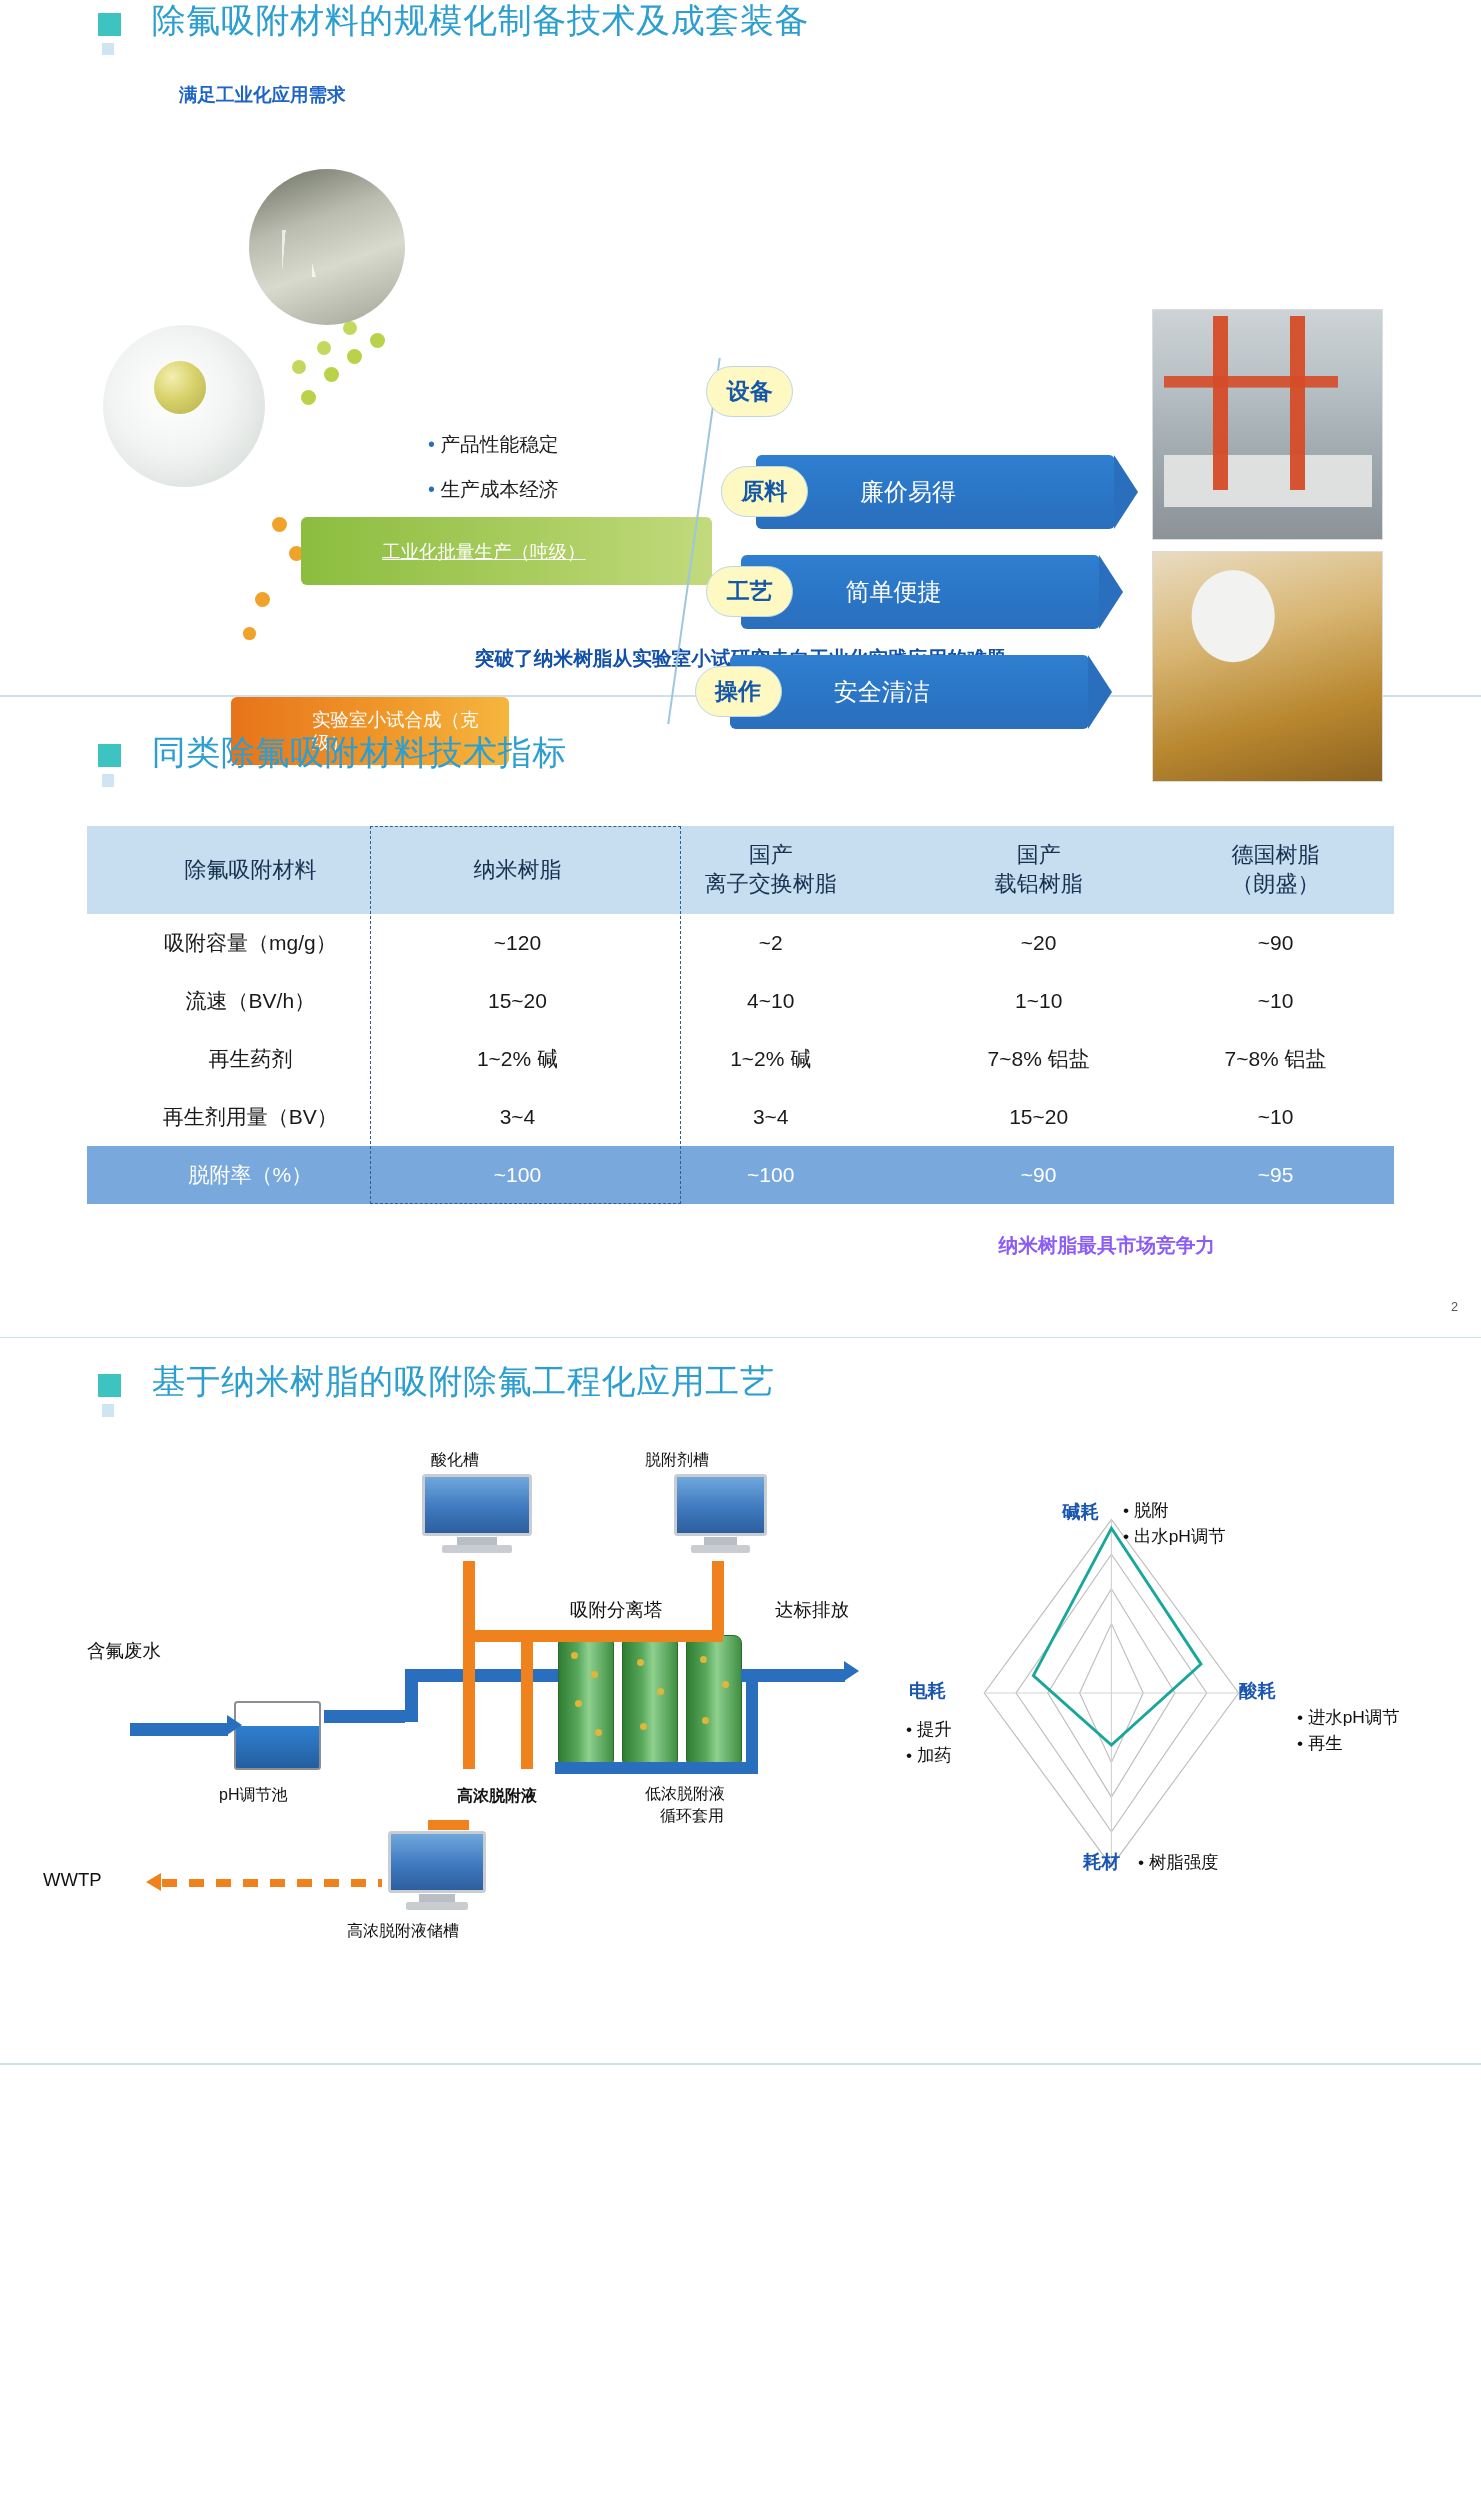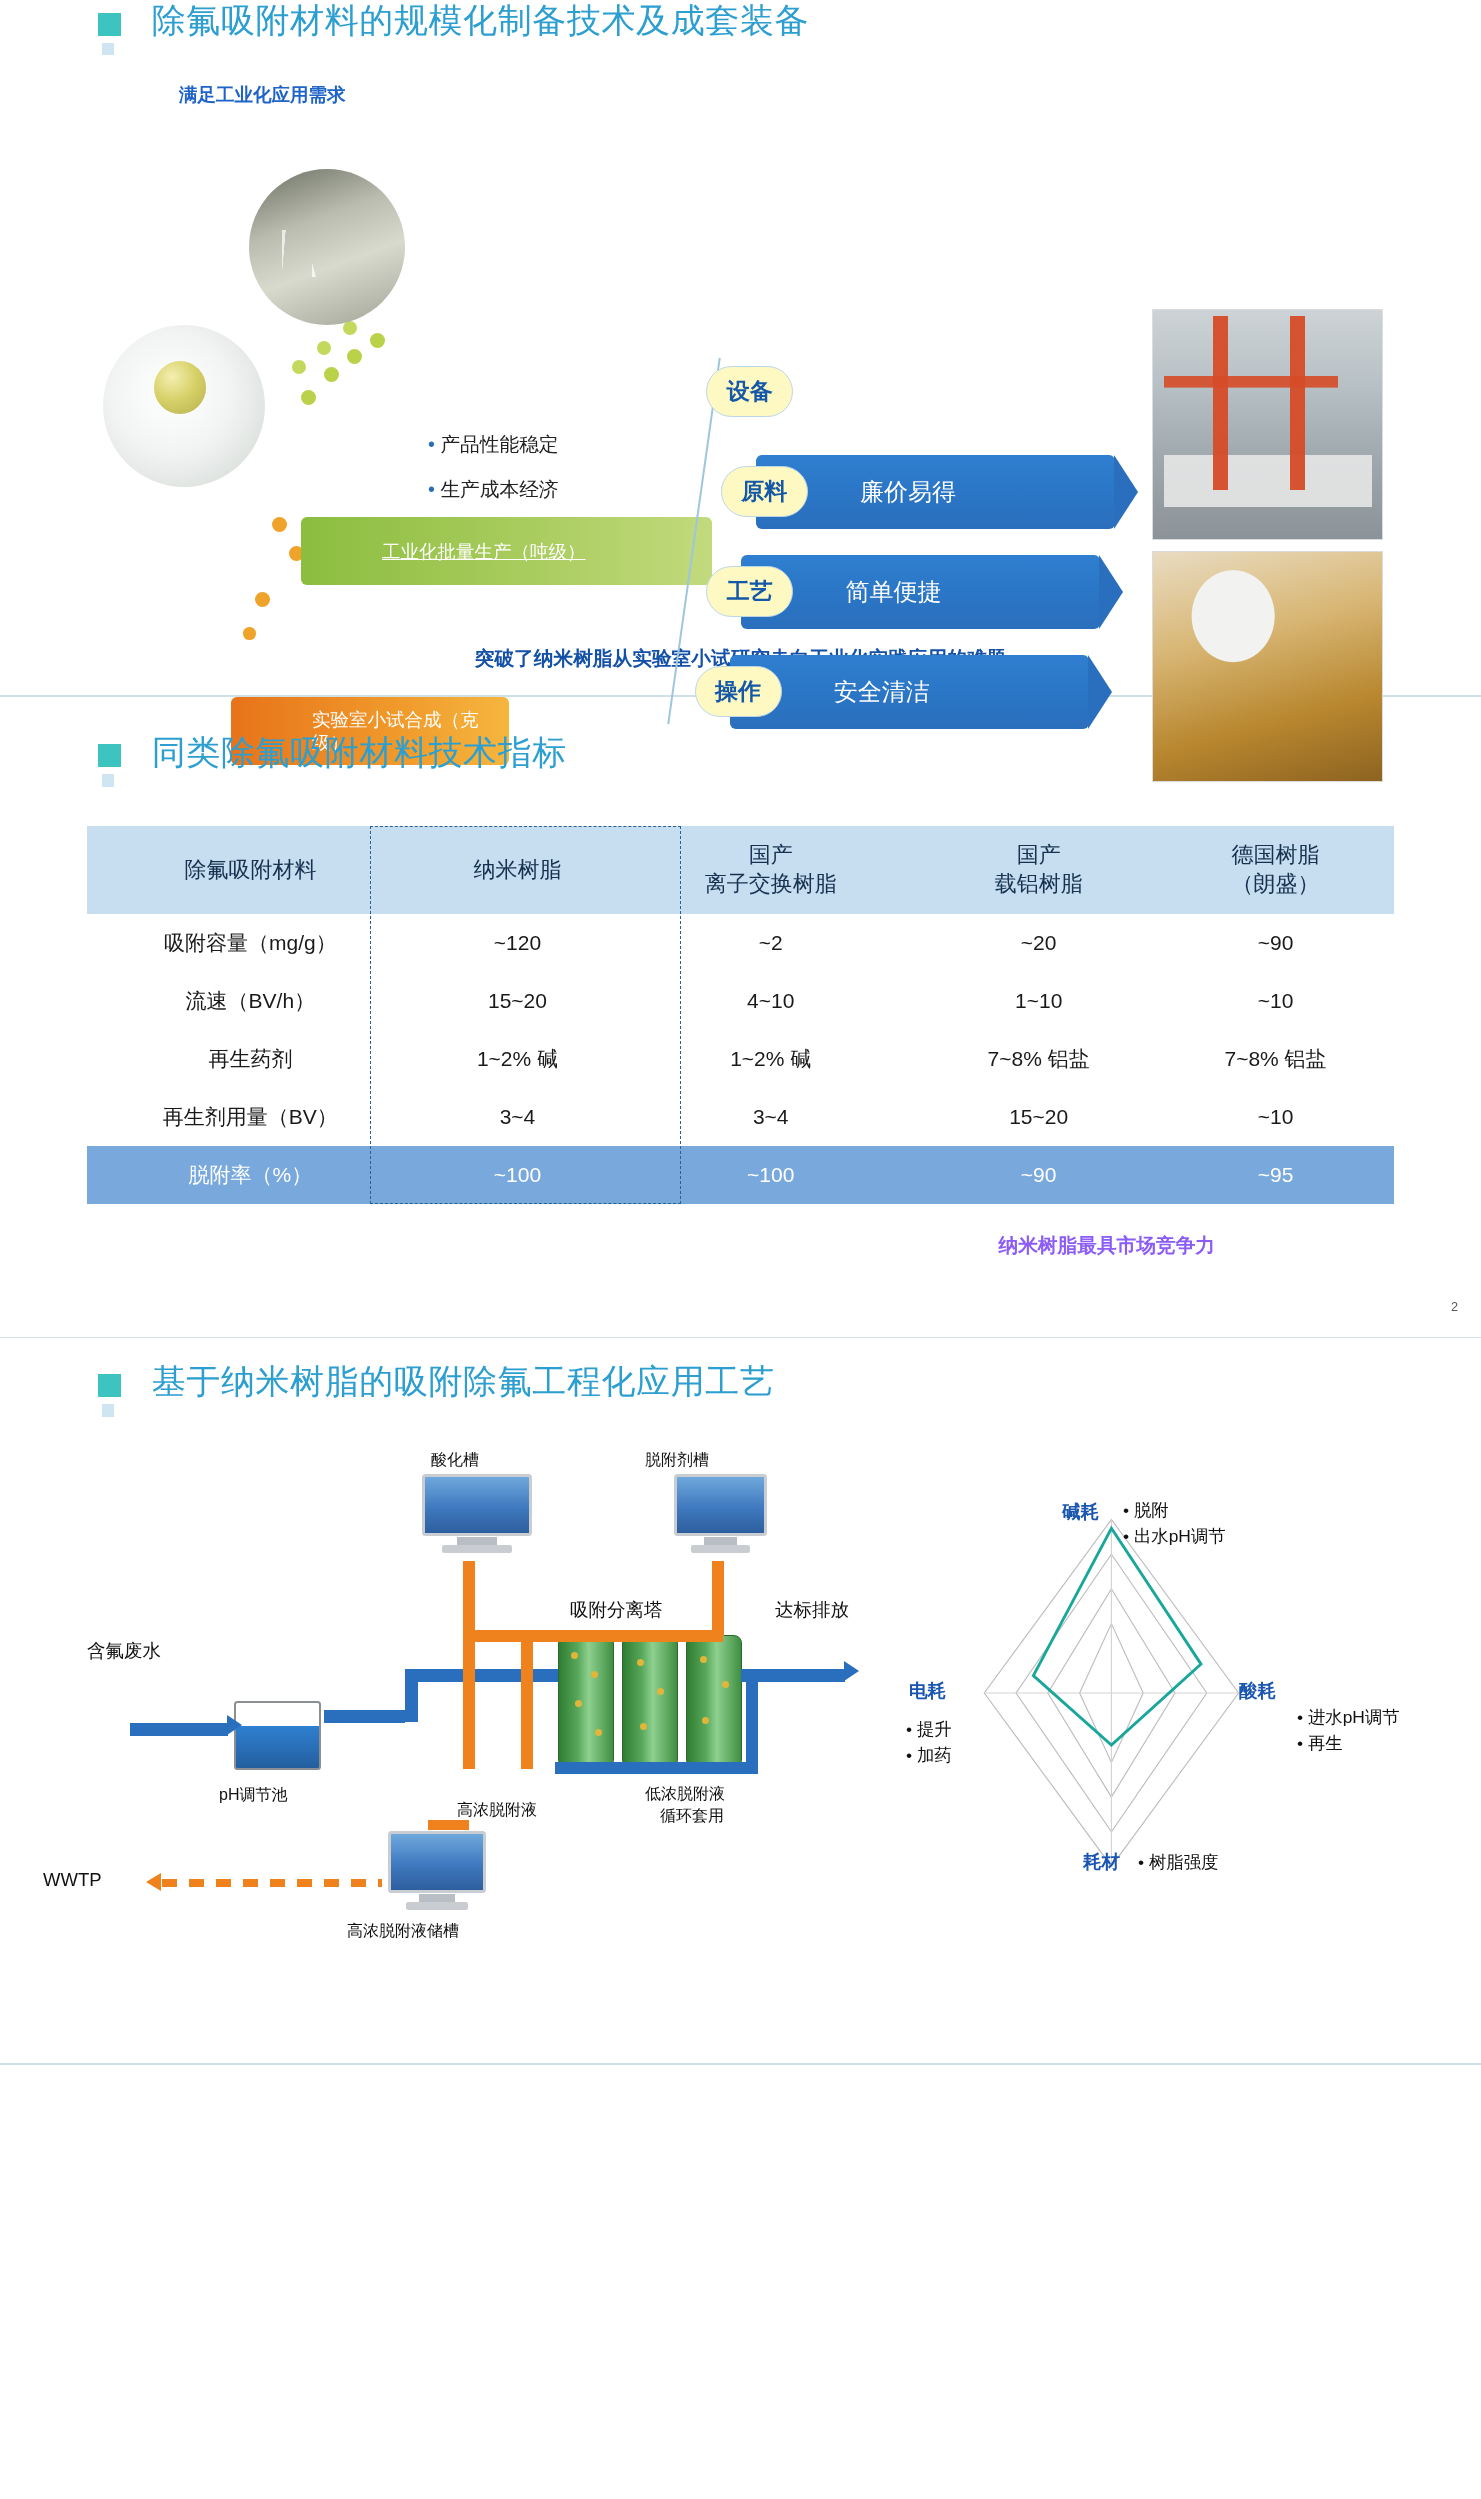--- a/index.html
+++ b/index.html
@@ -353,21 +353,21 @@
     </div>
 
     <div class="s3-body">
 
       <div class="lbl" style="left:431px;top:11.6px;">酸化槽</div>
       <div class="lbl" style="left:645px;top:11.6px;">脱附剂槽</div>
       <div class="lbl" style="left:570px;top:159px;font-size:18.5px;">吸附分离塔</div>
       <div class="lbl" style="left:775px;top:159px;font-size:18.5px;">达标排放</div>
       <div class="lbl" style="left:87px;top:200px;font-size:18.5px;">含氟废水</div>
       <div class="lbl" style="left:219px;top:347px;">pH调节池</div>
-      <div class="lbl" style="left:457px;top:362px;">高浓脱附液</div>
+      <div class="lbl" style="left:457px;top:348px;font-weight:bold;">高浓脱附液</div>
       <div class="lbl" style="left:645px;top:346px;">低浓脱附液</div>
       <div class="lbl" style="left:660px;top:368px;">循环套用</div>
       <div class="lbl" style="left:43px;top:431px;font-size:18.5px;">WWTP</div>
       <div class="lbl" style="left:347px;top:483px;">高浓脱附液储槽</div>
 
       <div class="monitor" style="left:422px;top:36px;width:110px;height:81px;">
         <div class="mon-screen"></div>
         <div class="mon-stand"></div>
         <div class="mon-base"></div>
       </div>

